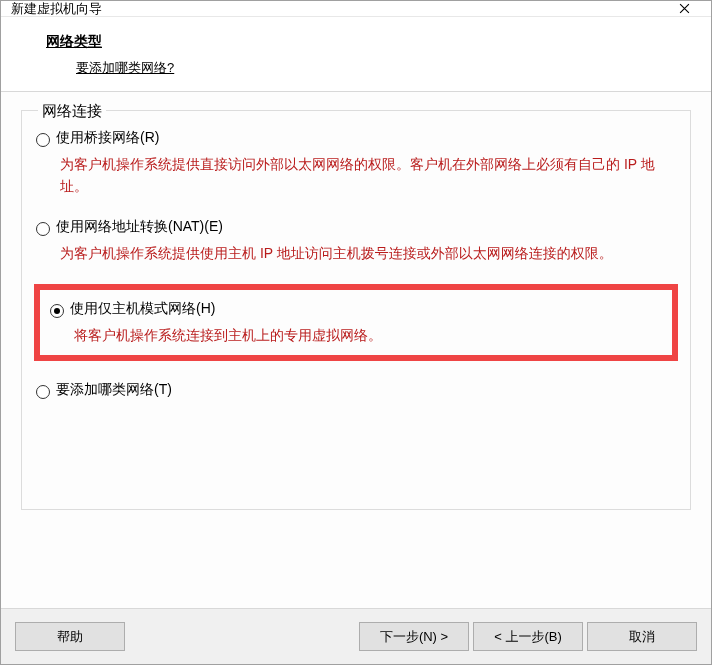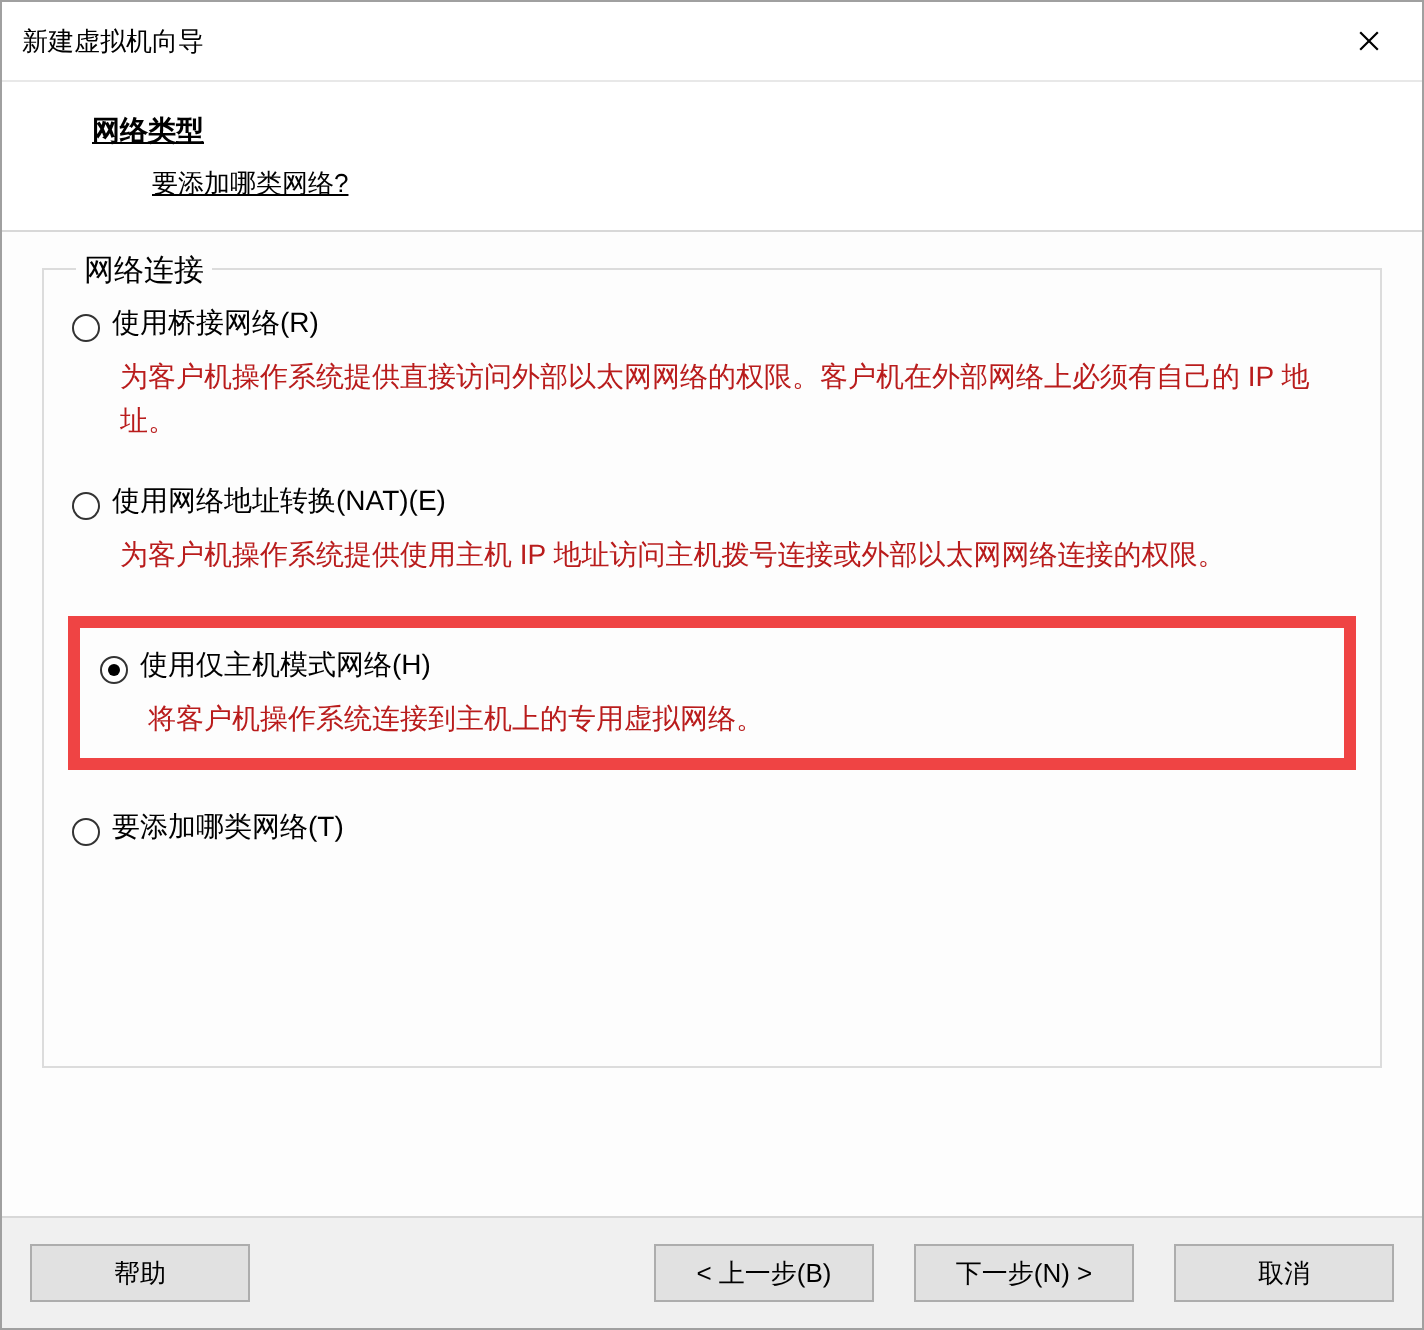--- a/index.html
+++ b/index.html
@@ -13,21 +13,21 @@
   .window {
     width: 712px;
     height: 665px;
     border: 1px solid #a0a0a0;
     position: relative;
     display: flex;
     flex-direction: column;
     background: #fff;
   }
   .titlebar {
-    height: 40px;
+    height: 16px;
     display: flex;
     align-items: center;
     padding: 0 6px 0 10px;
     background: #fff;
     border-bottom: 1px solid #e8e8e8;
     font-family: Liberation Serif, serif;
   }
   .titlebar .title-text {
     flex: 1;
     font-size: 13px;
@@ -114,21 +114,21 @@
     margin: 0 -2px 20px -2px;
   }
   .highlight-box .option { margin-bottom: 0; }
   .footer {
     height: 56px;
     border-top: 1px solid #d8d8d8;
     background: #f0f0f0;
     display: flex;
     align-items: center;
     padding: 0 14px;
-    gap: 20px;
+    gap: 4px;
   }
   .footer .spacer { flex: 1; }
   .btn {
     min-width: 110px;
     height: 29px;
     border: 1px solid #adadad;
     background: #e1e1e1;
     font-family: inherit;
     font-size: 13px;
     cursor: pointer;
@@ -190,18 +190,18 @@
           <span class="opt-label">要添加哪类网络(T)</span>
         </div>
       </div>
 
     </div>
   </div>
 
   <div class="footer">
     <button class="btn">帮助</button>
     <div class="spacer"></div>
+    <button class="btn">下一步(N) &gt;</button>
     <button class="btn">&lt; 上一步(B)</button>
-    <button class="btn">下一步(N) &gt;</button>
     <button class="btn">取消</button>
   </div>
 
 </div>
 
 </body></html>

